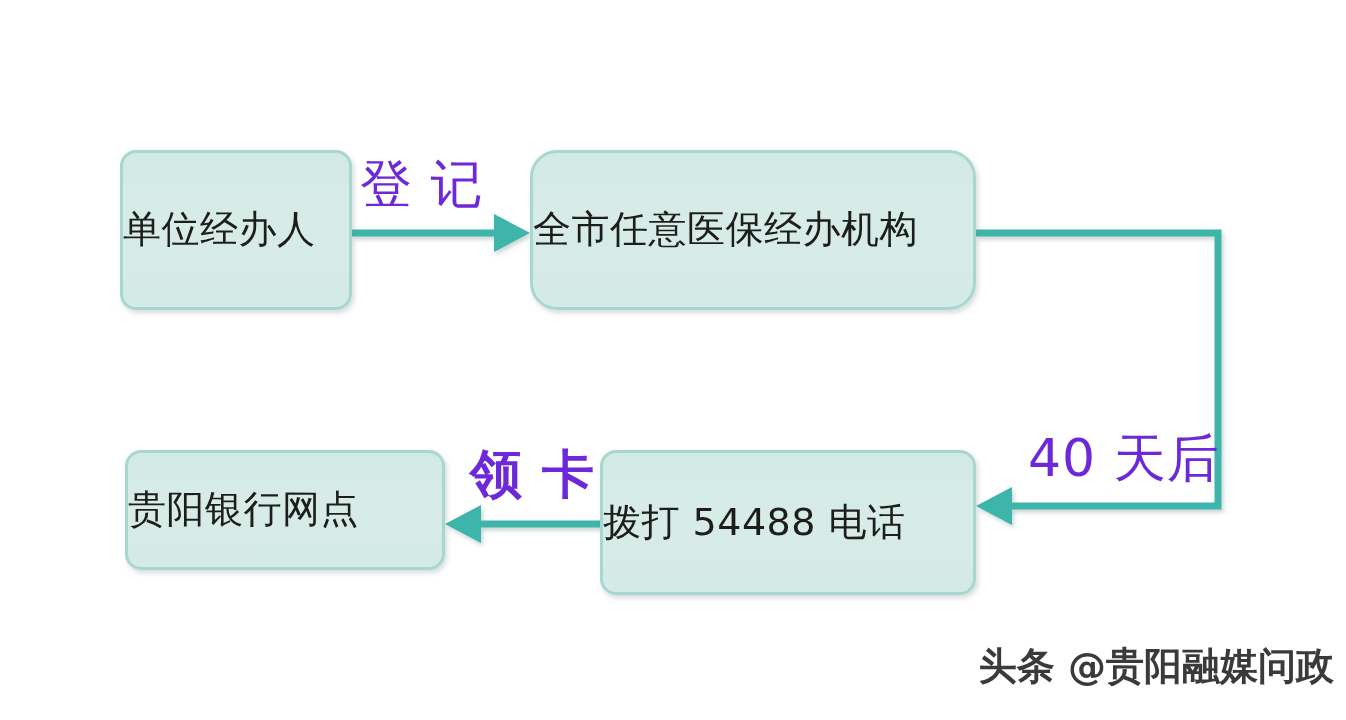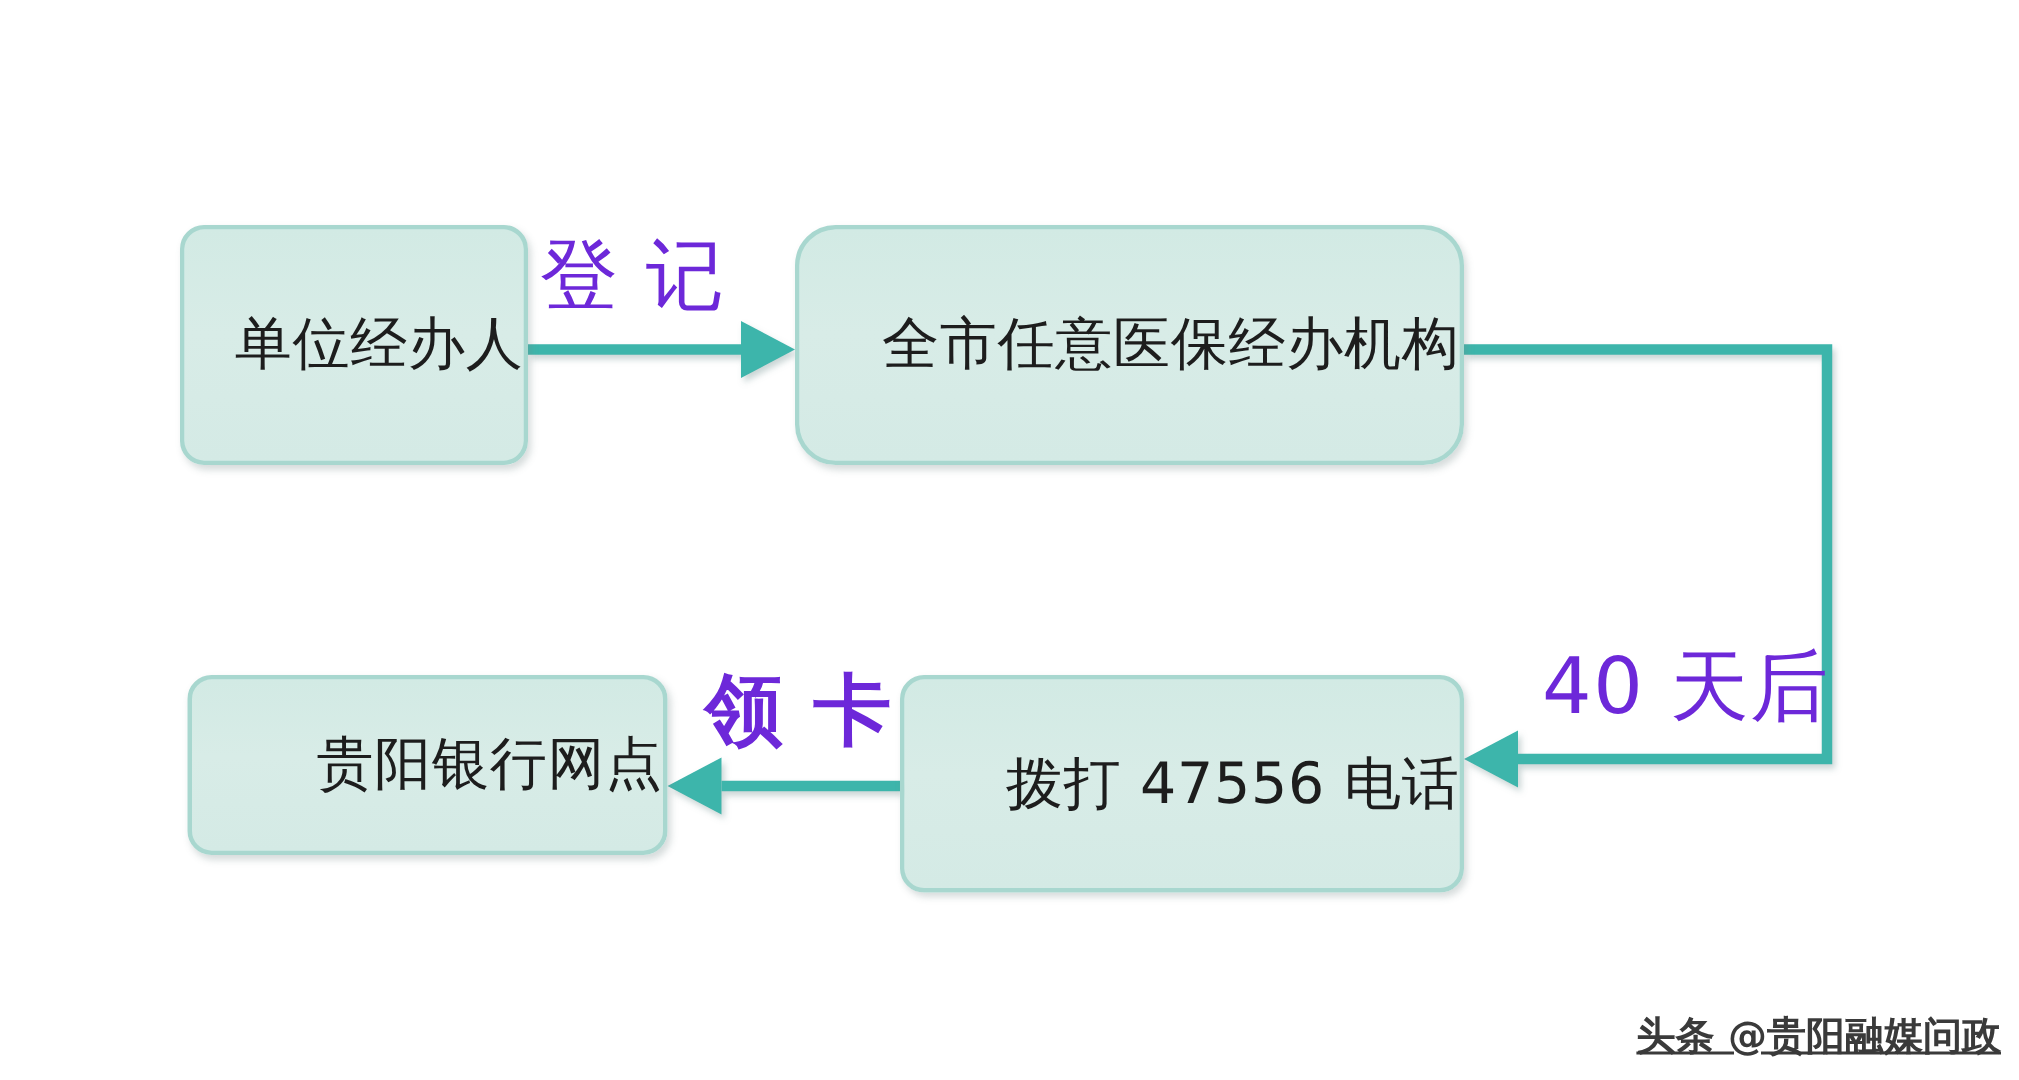--- a/index.html
+++ b/index.html
@@ -24,21 +24,21 @@
     top: 0;
     width: 1346px;
     height: 720px;
     pointer-events: none;
   }
   .node {
     position: absolute;
     box-sizing: border-box;
     display: flex;
     align-items: center;
-    justify-content: flex-end;
+    justify-content: flex-start;
     background: linear-gradient(180deg, #d2eae4 0%, #d8ece7 45%, #d4eae5 100%);
     border: 3px solid #a8d7cf;
     border-radius: 16px;
     box-shadow: 2px 3px 5px rgba(120, 140, 140, 0.30);
     text-align: center;
   }
   .node-label {
     font-size: 38px;
     line-height: 1.1;
     color: #1d1d1d;
@@ -50,28 +50,27 @@
     position: absolute;
     font-size: 52px;
     line-height: 1;
     color: #6d28d9;
     white-space: nowrap;
     letter-spacing: 1px;
   }
   #watermark {
     position: absolute;
     right: 12px;
-    bottom: 12px;
-    font-size: 26px;
+    bottom: 28px;
+    font-size: 38px;
     font-weight: 700;
     color: #2a2a2a;
     white-space: nowrap;
     letter-spacing: 0px;
     opacity: 0.92;
-    text-decoration: underline;
   }
 </style>
 </head>
 <body>
 
 <div id="canvas">
 
   <svg id="wires" viewBox="0 0 1346 720" width="1346" height="720" xmlns="http://www.w3.org/2000/svg">
     <defs>
       <filter id="wireshadow" x="-30%" y="-30%" width="180%" height="180%">
@@ -97,21 +96,21 @@
 
   <div class="node" style="left:120px; top:150px; width:232px; height:160px;">
     <span class="node-label">单位经办人</span>
   </div>
 
   <div class="node" style="left:530px; top:150px; width:446px; height:160px;border-radius:27px;">
     <span class="node-label">全市任意医保经办机构</span>
   </div>
 
   <div class="node" style="left:600px; top:450px; width:376px; height:145px;">
-    <span class="node-label">拨打 47556 电话</span>
+    <span class="node-label">拨打 54488 电话</span>
   </div>
 
   <div class="node" style="left:125px; top:450px; width:320px; height:120px;">
     <span class="node-label">贵阳银行网点</span>
   </div>
 
   <div class="edge-label" style="left:360px; top:158px;">登 记</div>
 
   <div class="edge-label" style="left:1028px; top:432px;">40 天后</div>
 

